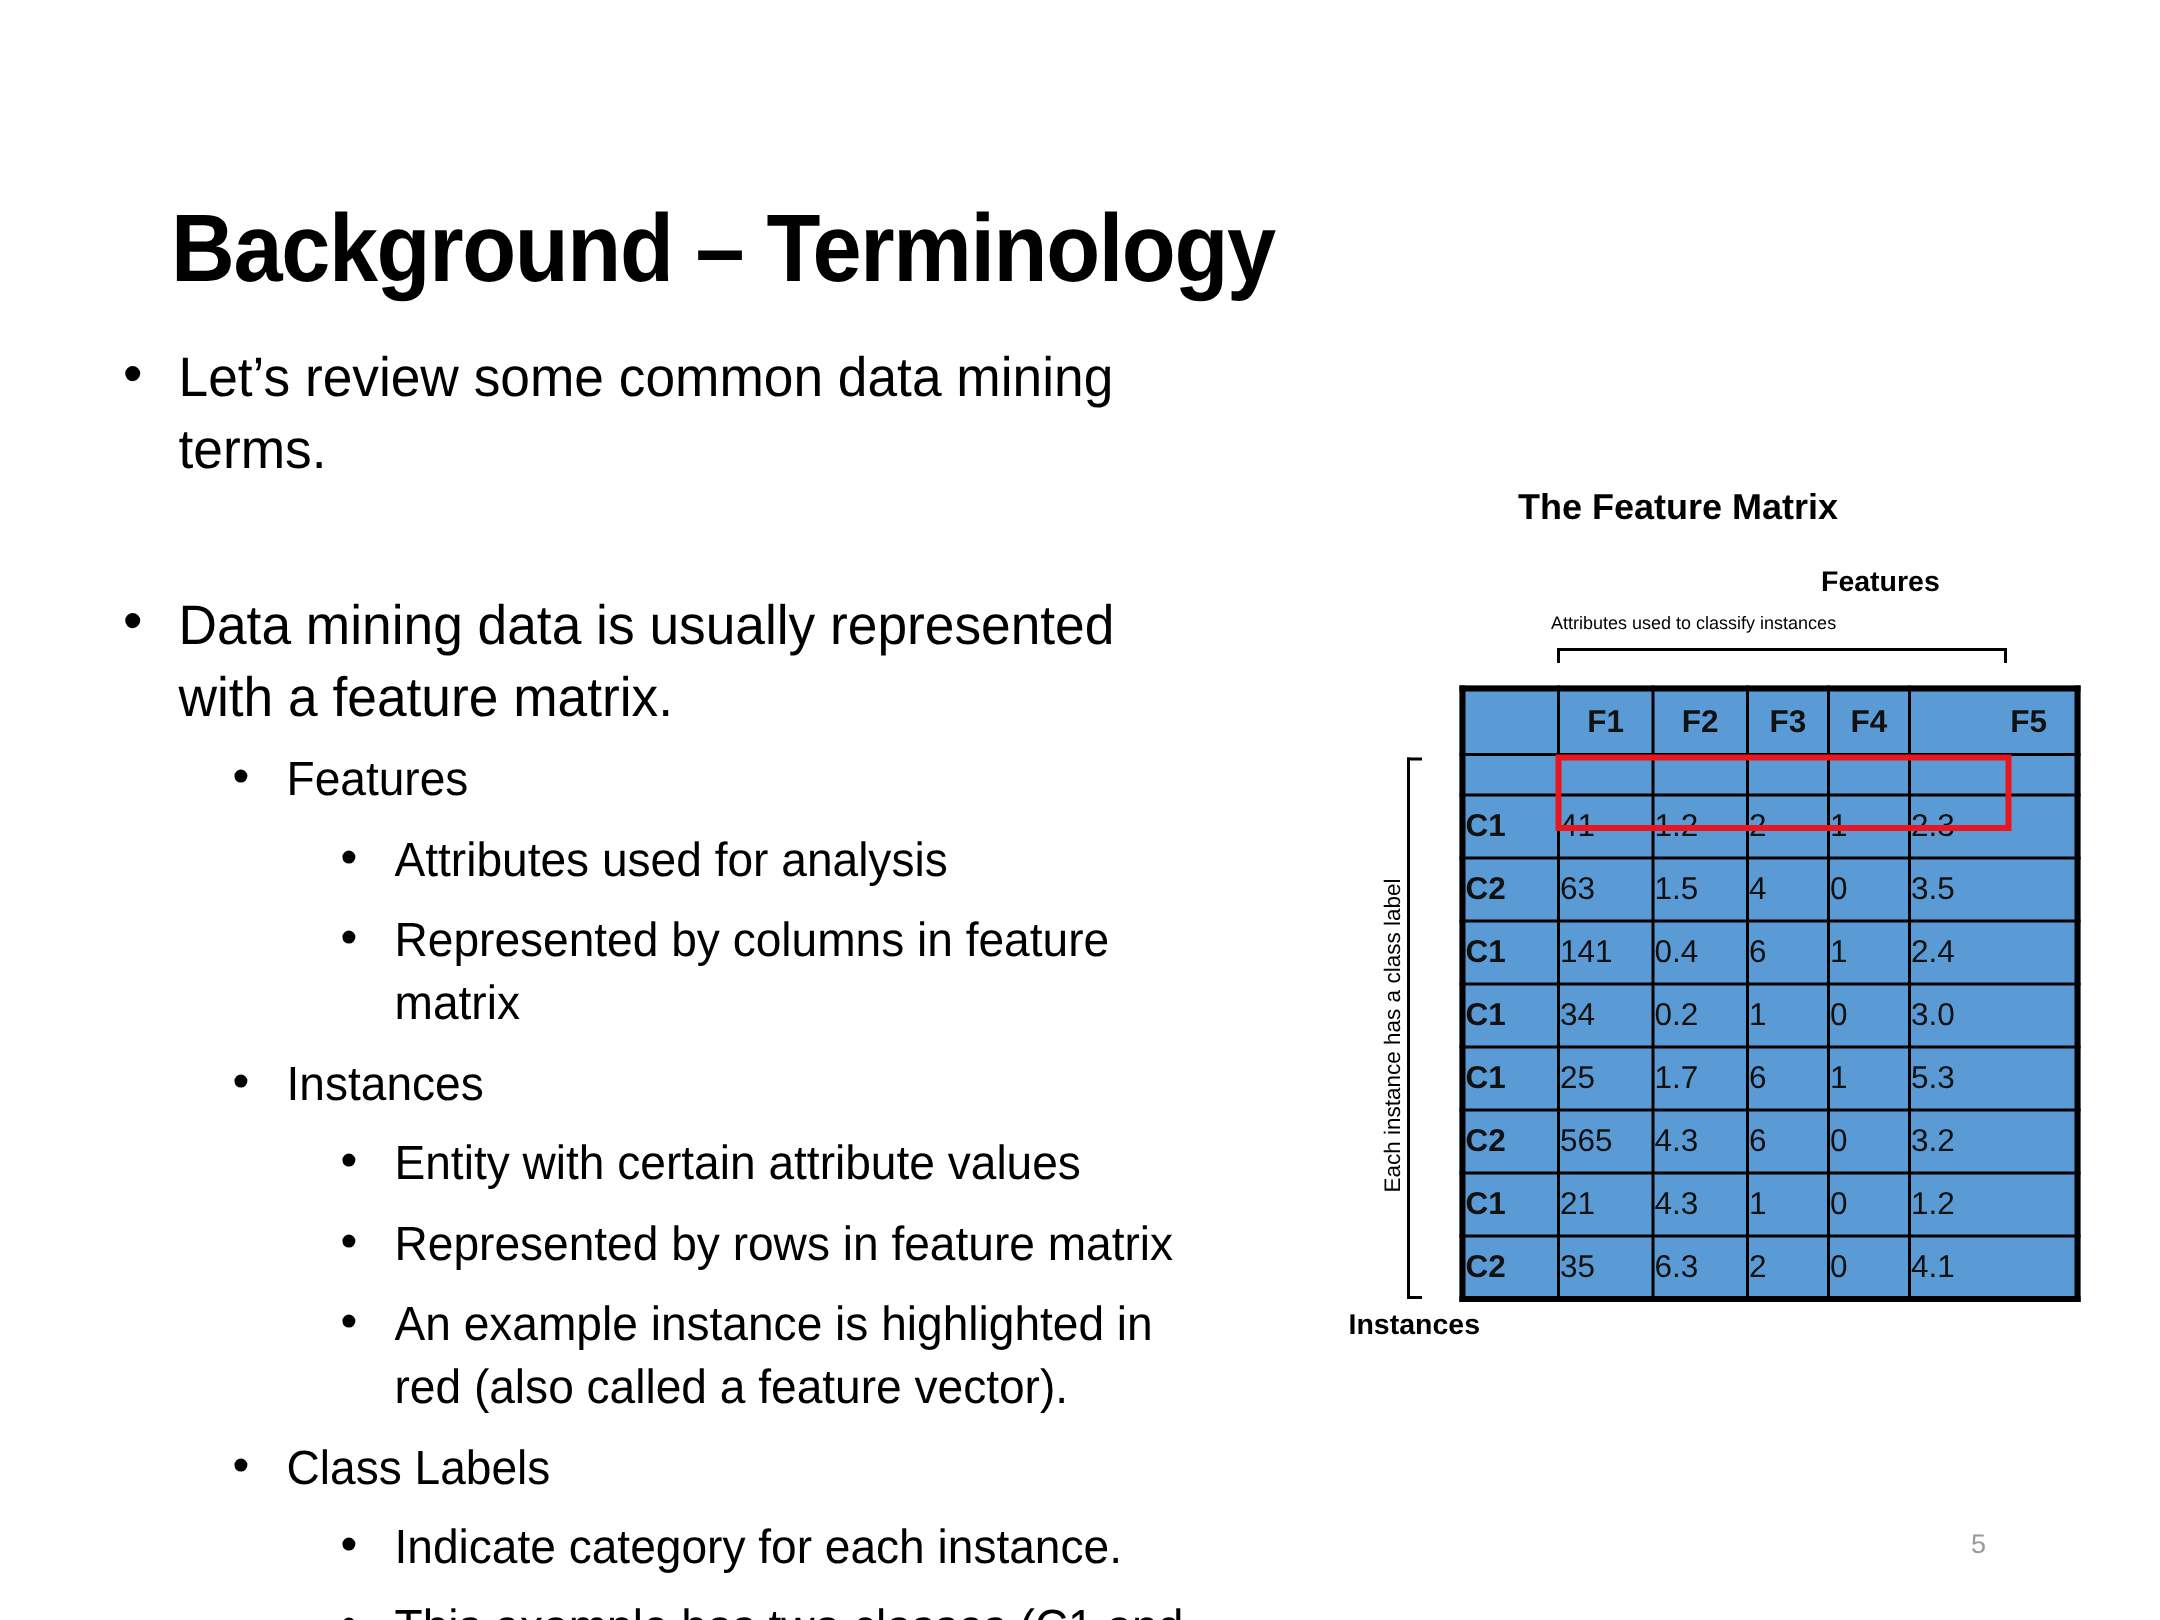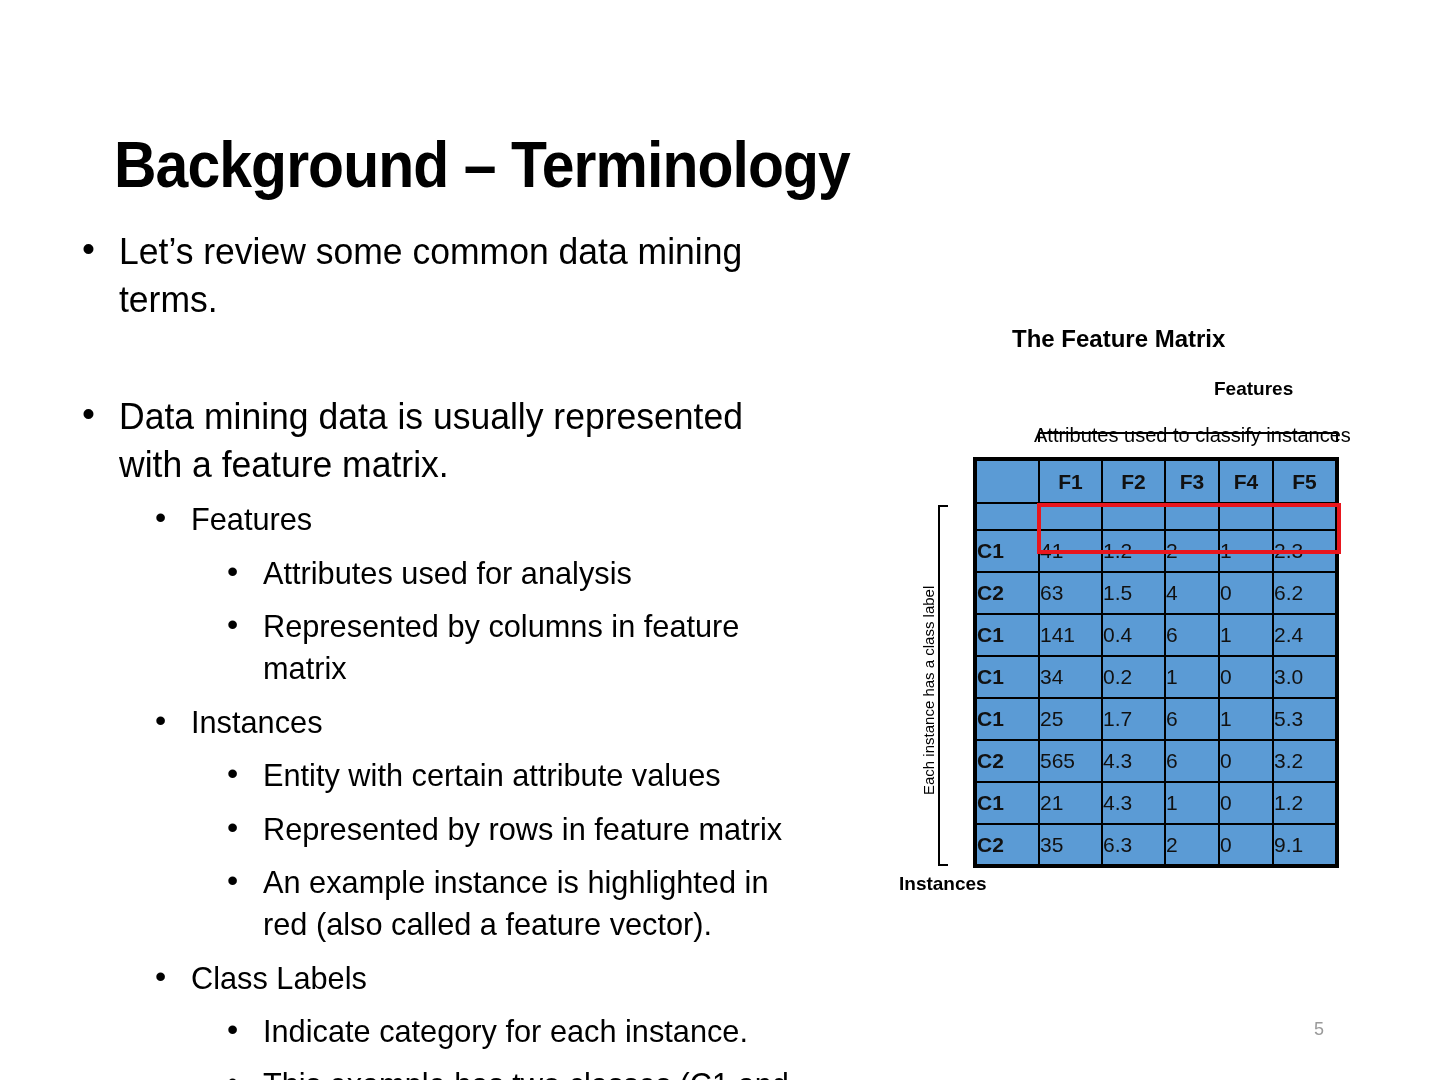--- a/index.html
+++ b/index.html
@@ -16,21 +16,21 @@
   .bullets { position: absolute; left: 0; top: 0; }
   .b { position: absolute; white-space: nowrap; }
   .b .dot { position: absolute; }
   .l1 { font-size: 37px; }
   .l2 { font-size: 32px; }
   .l3 { font-size: 32px; }
   .txt { display: block; transform: scaleX(0.96); transform-origin: left top; line-height: 1.3; }
 
   .fm-title { position: absolute; left: 1012px; top: 325px; font-size: 24px; font-weight: bold; }
   .fm-features { position: absolute; left: 1214px; top: 378px; font-size: 19px; font-weight: bold; }
-  .fm-attr { position: absolute; left: 1034px; top: 424px; font-size: 20px; }
+  .fm-attr { position: absolute; left: 1034px; top: 408px; font-size: 12px; }
   .brace-top {
     position: absolute; left: 1038px; top: 432px; width: 296px; height: 8px;
     border-top: 2px solid #000; border-left: 2px solid #000; border-right: 2px solid #000;
   }
   .brace-left {
     position: absolute; left: 938px; top: 505px; width: 8px; height: 357px;
     border-top: 2px solid #000; border-bottom: 2px solid #000; border-left: 2px solid #000;
   }
   .vert-label {
     position: absolute; left: 920px; top: 795px; font-size: 15px; white-space: nowrap;
@@ -127,21 +127,21 @@
   <div class="instances-label">Instances</div>
 
   <table class="matrix">
     <tbody>
         <tr style="height:44px;">
       <th style="width:61px;"></th>
       <th style="width:61px;">F1</th>
       <th style="width:61px;">F2</th>
       <th style="width:52px;">F3</th>
       <th style="width:52px;">F4</th>
-      <th style="width:61px;">F5</th>
+      <th style="width:61px;padding-left:48px;">F5</th>
     </tr>
     <tr style="height:27px;">
       <td style="border-top:none;border-bottom:none;"></td>
       <td></td>
           <td></td>
       <td></td>
           <td></td>
       <td></td>
     </tr>
     <tr style="height:42px;">
@@ -151,21 +151,21 @@
       <td>2</td>
       <td>1</td>
       <td>2.3</td>
     </tr>
     <tr style="height:42px;">
       <td class="cls">C2</td>
       <td>63</td>
       <td>1.5</td>
       <td>4</td>
       <td>0</td>
-      <td>6.2</td>
+      <td>3.5</td>
     </tr>
     <tr style="height:42px;">
       <td class="cls">C1</td>
       <td>141</td>
       <td>0.4</td>
       <td>6</td>
       <td>1</td>
       <td>2.4</td>
     </tr>
     <tr style="height:42px;">
@@ -199,20 +199,20 @@
       <td>1</td>
       <td>0</td>
       <td>1.2</td>
     </tr>
     <tr style="height:42px;">
       <td class="cls">C2</td>
       <td>35</td>
       <td>6.3</td>
       <td>2</td>
       <td>0</td>
-      <td>9.1</td>
+      <td>4.1</td>
     </tr>
   </tbody>
     </table>
   <div class="hl-box"></div>
 </div>
 
 <div class="page-num">5</div>
 
 </body></html>

